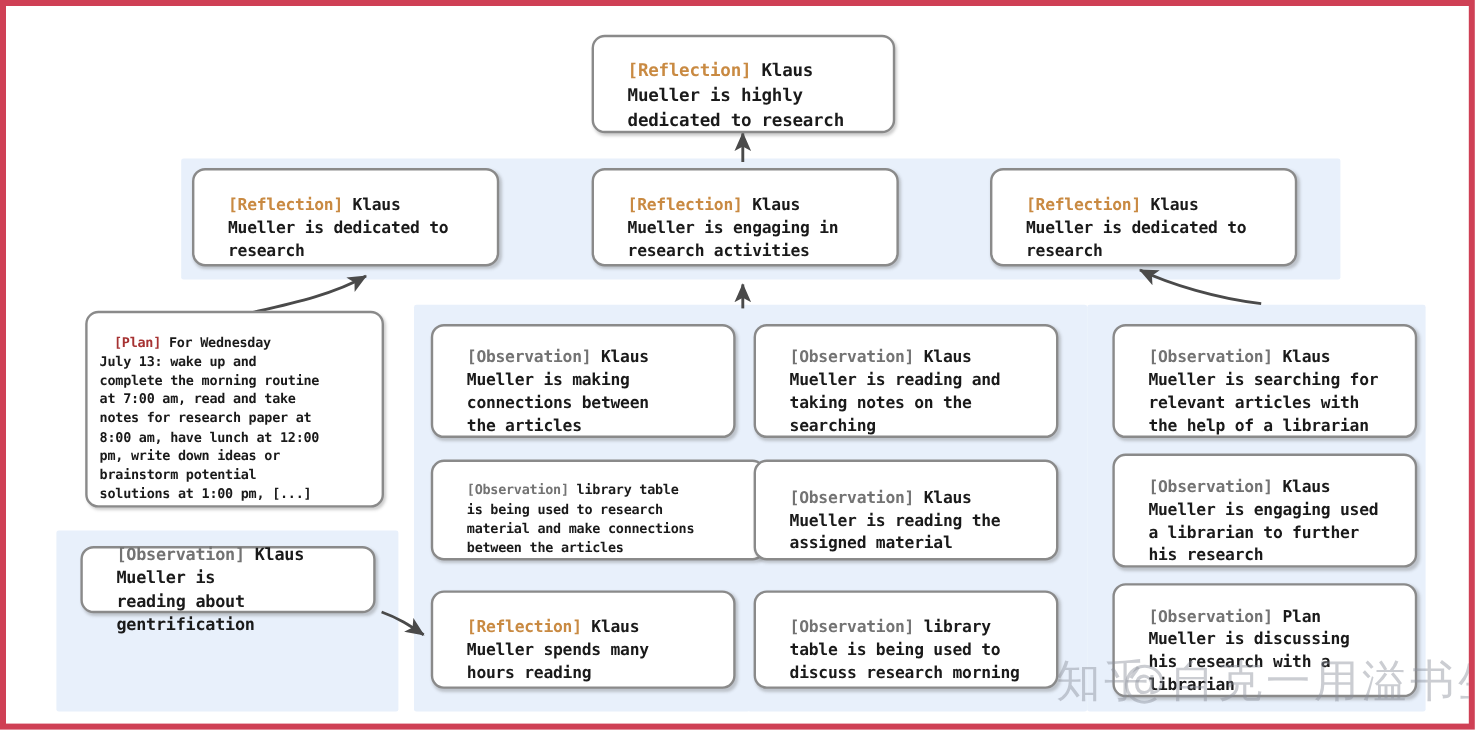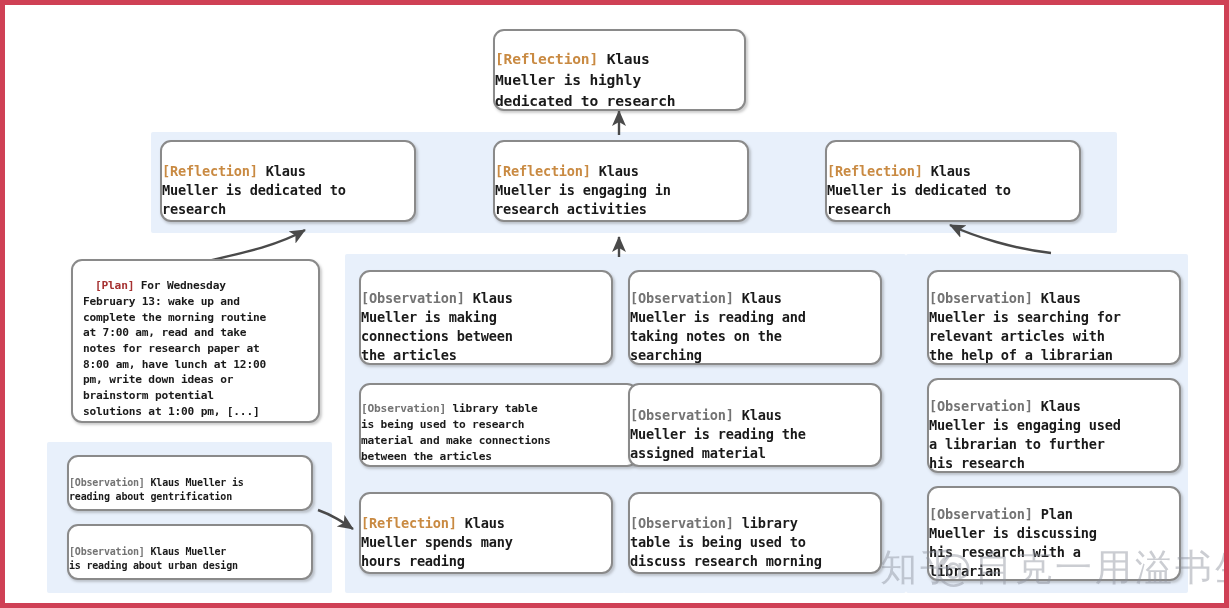--- a/index.html
+++ b/index.html
@@ -31,36 +31,36 @@
     position: absolute;
     box-sizing: border-box;
     background: #ffffff;
     border: 2.2px solid #8a8a8a;
     border-radius: 11px;
     display: flex;
     align-items: center;
     box-shadow: 1.5px 2px 2.5px rgba(90,90,90,0.30);
   }
   .node .txt {
-    padding: 0 0;
+    padding: 0 28px;
     font-family: "DejaVu Sans Mono", "Liberation Mono", monospace;
     font-weight: bold;
     color: #1a1a1a;
     line-height: 1.42;
     letter-spacing: -0.2px;
     white-space: pre-line;
   }
   .tag { font-weight: bold; }
   .tag-reflection { color: #c98a42; }
   .tag-observation { color: #737373; }
   .tag-plan       { color: #a63232; margin-left: 12px; }
 
   .fs15 .txt { font-size: 14.6px; }
   .fs14 .txt { font-size: 13.6px; }
-  .fs12 .txt { font-size: 10px; line-height: 1.38; }
+  .fs12 .txt { font-size: 14px; line-height: 1.38; }
   .fs11 .txt { font-size: 11.2px; line-height: 1.40; }
 
   .plan-node .txt { padding: 0 10px; }
 
   svg.arrows {
     position: absolute;
     left: 0; top: 0;
     width: 1229px;
     height: 608px;
     pointer-events: none;
@@ -125,43 +125,37 @@
     <div class="txt">
       <span class="tag tag-reflection">[Reflection]</span><span> Klaus
 Mueller is dedicated to
 research</span>
     </div>
   </div>
 
   <div class="node fs11 plan-node" style="left:66px; top:254px; width:249px; height:164px;">
     <div class="txt">
       <span class="tag tag-plan">[Plan]</span><span> For Wednesday
-February 13: wake up and
+July 13: wake up and
 complete the morning routine
 at 7:00 am, read and take
 notes for research paper at
 8:00 am, have lunch at 12:00
 pm, write down ideas or
 brainstorm potential
 solutions at 1:00 pm, [...]</span>
     </div>
   </div>
 
   <div class="node fs12" style="left:62px; top:450px; width:246px; height:56px;">
     <div class="txt">
       <span class="tag tag-observation">[Observation]</span><span> Klaus Mueller is
 reading about gentrification</span>
     </div>
   </div>
-  <div class="node fs12" style="left:62px; top:519px; width:246px; height:56px;">
-    <div class="txt">
-      <span class="tag tag-observation">[Observation]</span><span> Klaus Mueller
-is reading about urban design</span>
-    </div>
-  </div>
 
   <div class="node fs14" style="left:354px; top:265px; width:254px; height:95px;">
     <div class="txt">
       <span class="tag tag-observation">[Observation]</span><span> Klaus
 Mueller is making
 connections between
 the articles</span>
     </div>
   </div>
   <div class="node fs11" style="left:354px; top:378px; width:279px; height:84px;">

